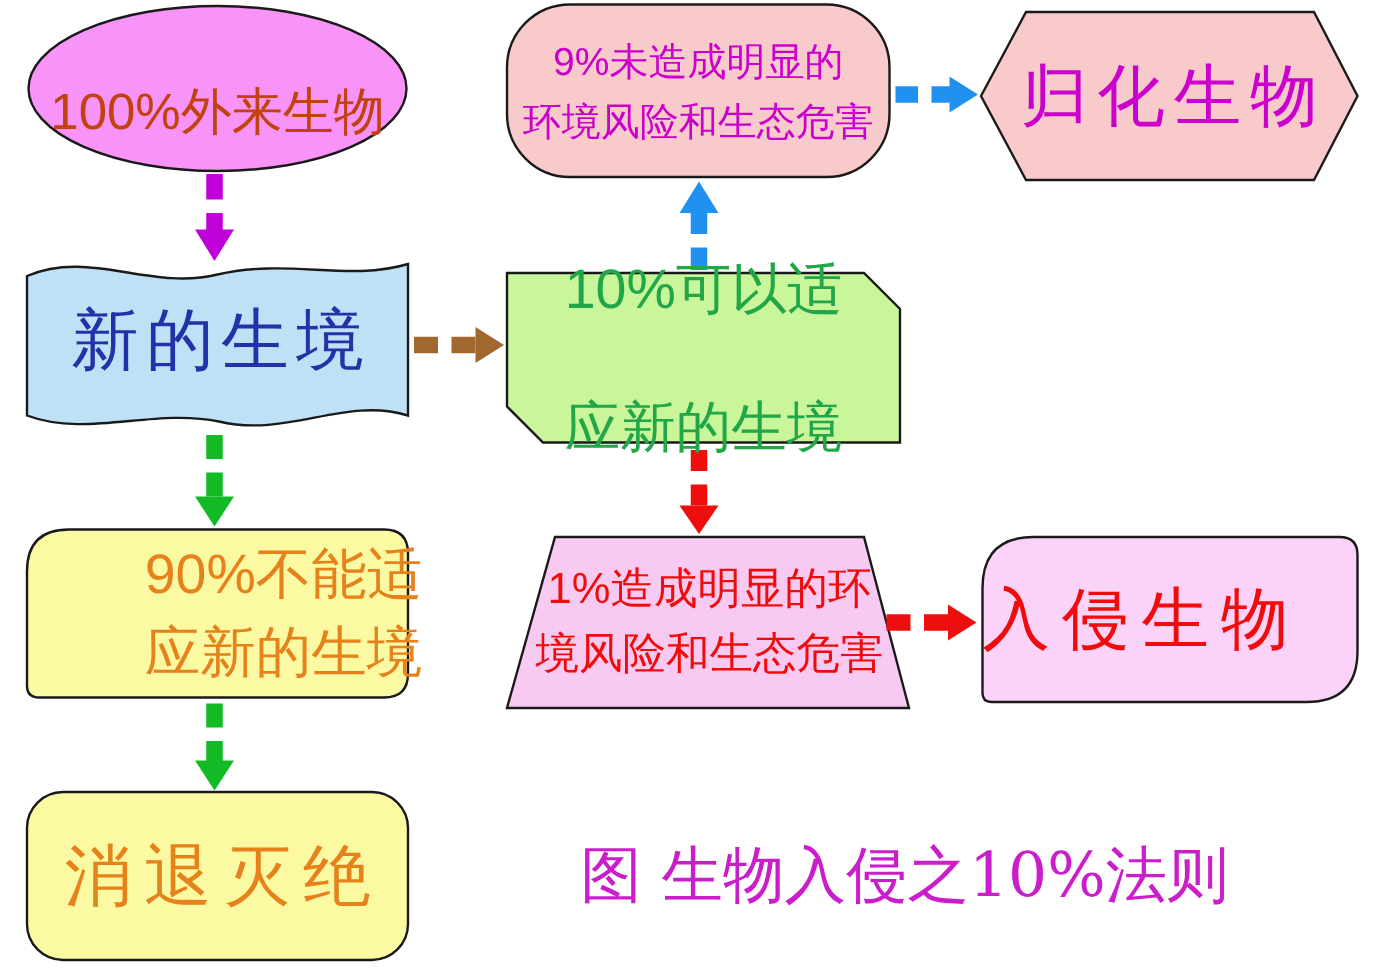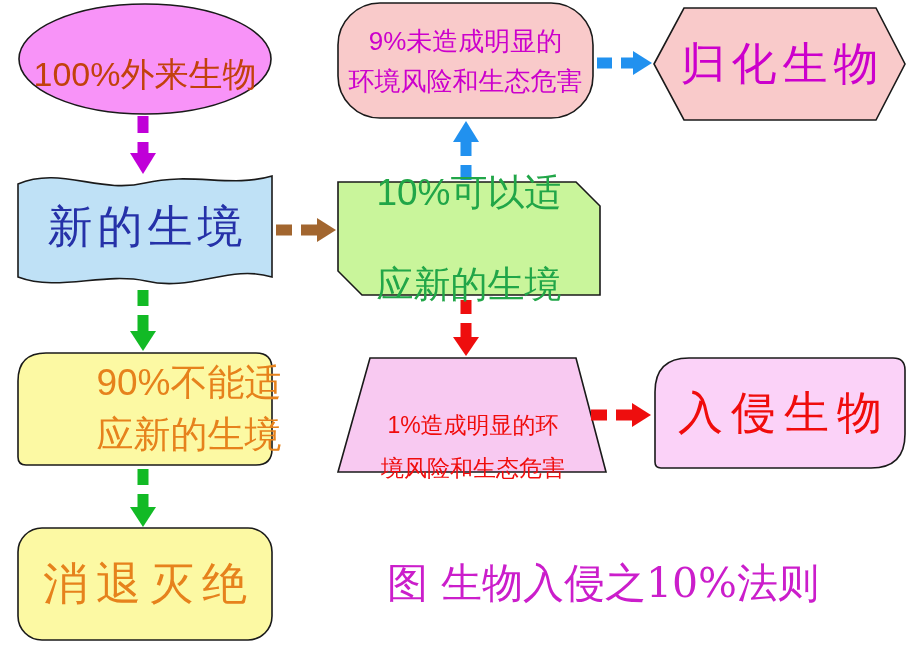--- a/index.html
+++ b/index.html
@@ -11,22 +11,22 @@
   .node-label{
     position:absolute;display:flex;flex-direction:column;align-items:center;justify-content:center;
     text-align:center;pointer-events:none;white-space:nowrap;
   }
   .t-origin{left:18px;top:20px;width:254px;height:110px;font-size:34px;color:#c2410c;}
   .t-noharm{left:338px;top:3px;width:255px;height:115px;font-size:26px;line-height:40px;color:#cc00cc;}
   .t-natural{left:654px;top:8px;width:251px;height:112px;font-size:45px;letter-spacing:6px;color:#cc00cc;text-indent:6px;}
   .t-habitat{left:18px;top:172px;width:254px;height:110px;font-size:45px;letter-spacing:5px;color:#2531a8;text-indent:5px;}
   .t-adapt{left:338px;top:182px;width:262px;height:113px;font-size:37px;line-height:52px;color:#21a648;gap:40px;}
   .t-notadapt{left:18px;top:353px;width:254px;height:112px;font-size:37px;line-height:52px;color:#e6821c;padding-left:44px;}
-  .t-harm{left:348px;top:358px;width:250px;height:114px;font-size:23px;line-height:43px;color:#f00c0c;margin-top:32px;}
-  .t-invasive{left:655px;top:358px;width:250px;height:110px;font-size:45px;letter-spacing:8px;color:#f00c0c;text-indent:8px;}
+  .t-harm{left:348px;top:358px;width:250px;height:114px;font-size:29px;line-height:43px;color:#f00c0c;}
+  .t-invasive{left:632px;top:358px;width:250px;height:110px;font-size:45px;letter-spacing:8px;color:#f00c0c;text-indent:8px;}
   .t-extinct{left:18px;top:528px;width:254px;height:112px;font-size:45px;letter-spacing:8px;color:#e6821c;text-indent:8px;}
   .t-caption{
     left:350px;top:552px;width:506px;height:62px;font-size:41px;font-weight:normal;color:#cb1ecb;
     font-family:"DejaVu Serif",serif;
   }
 </style>
 </head>
 <body>
 
 <div id="stage">

